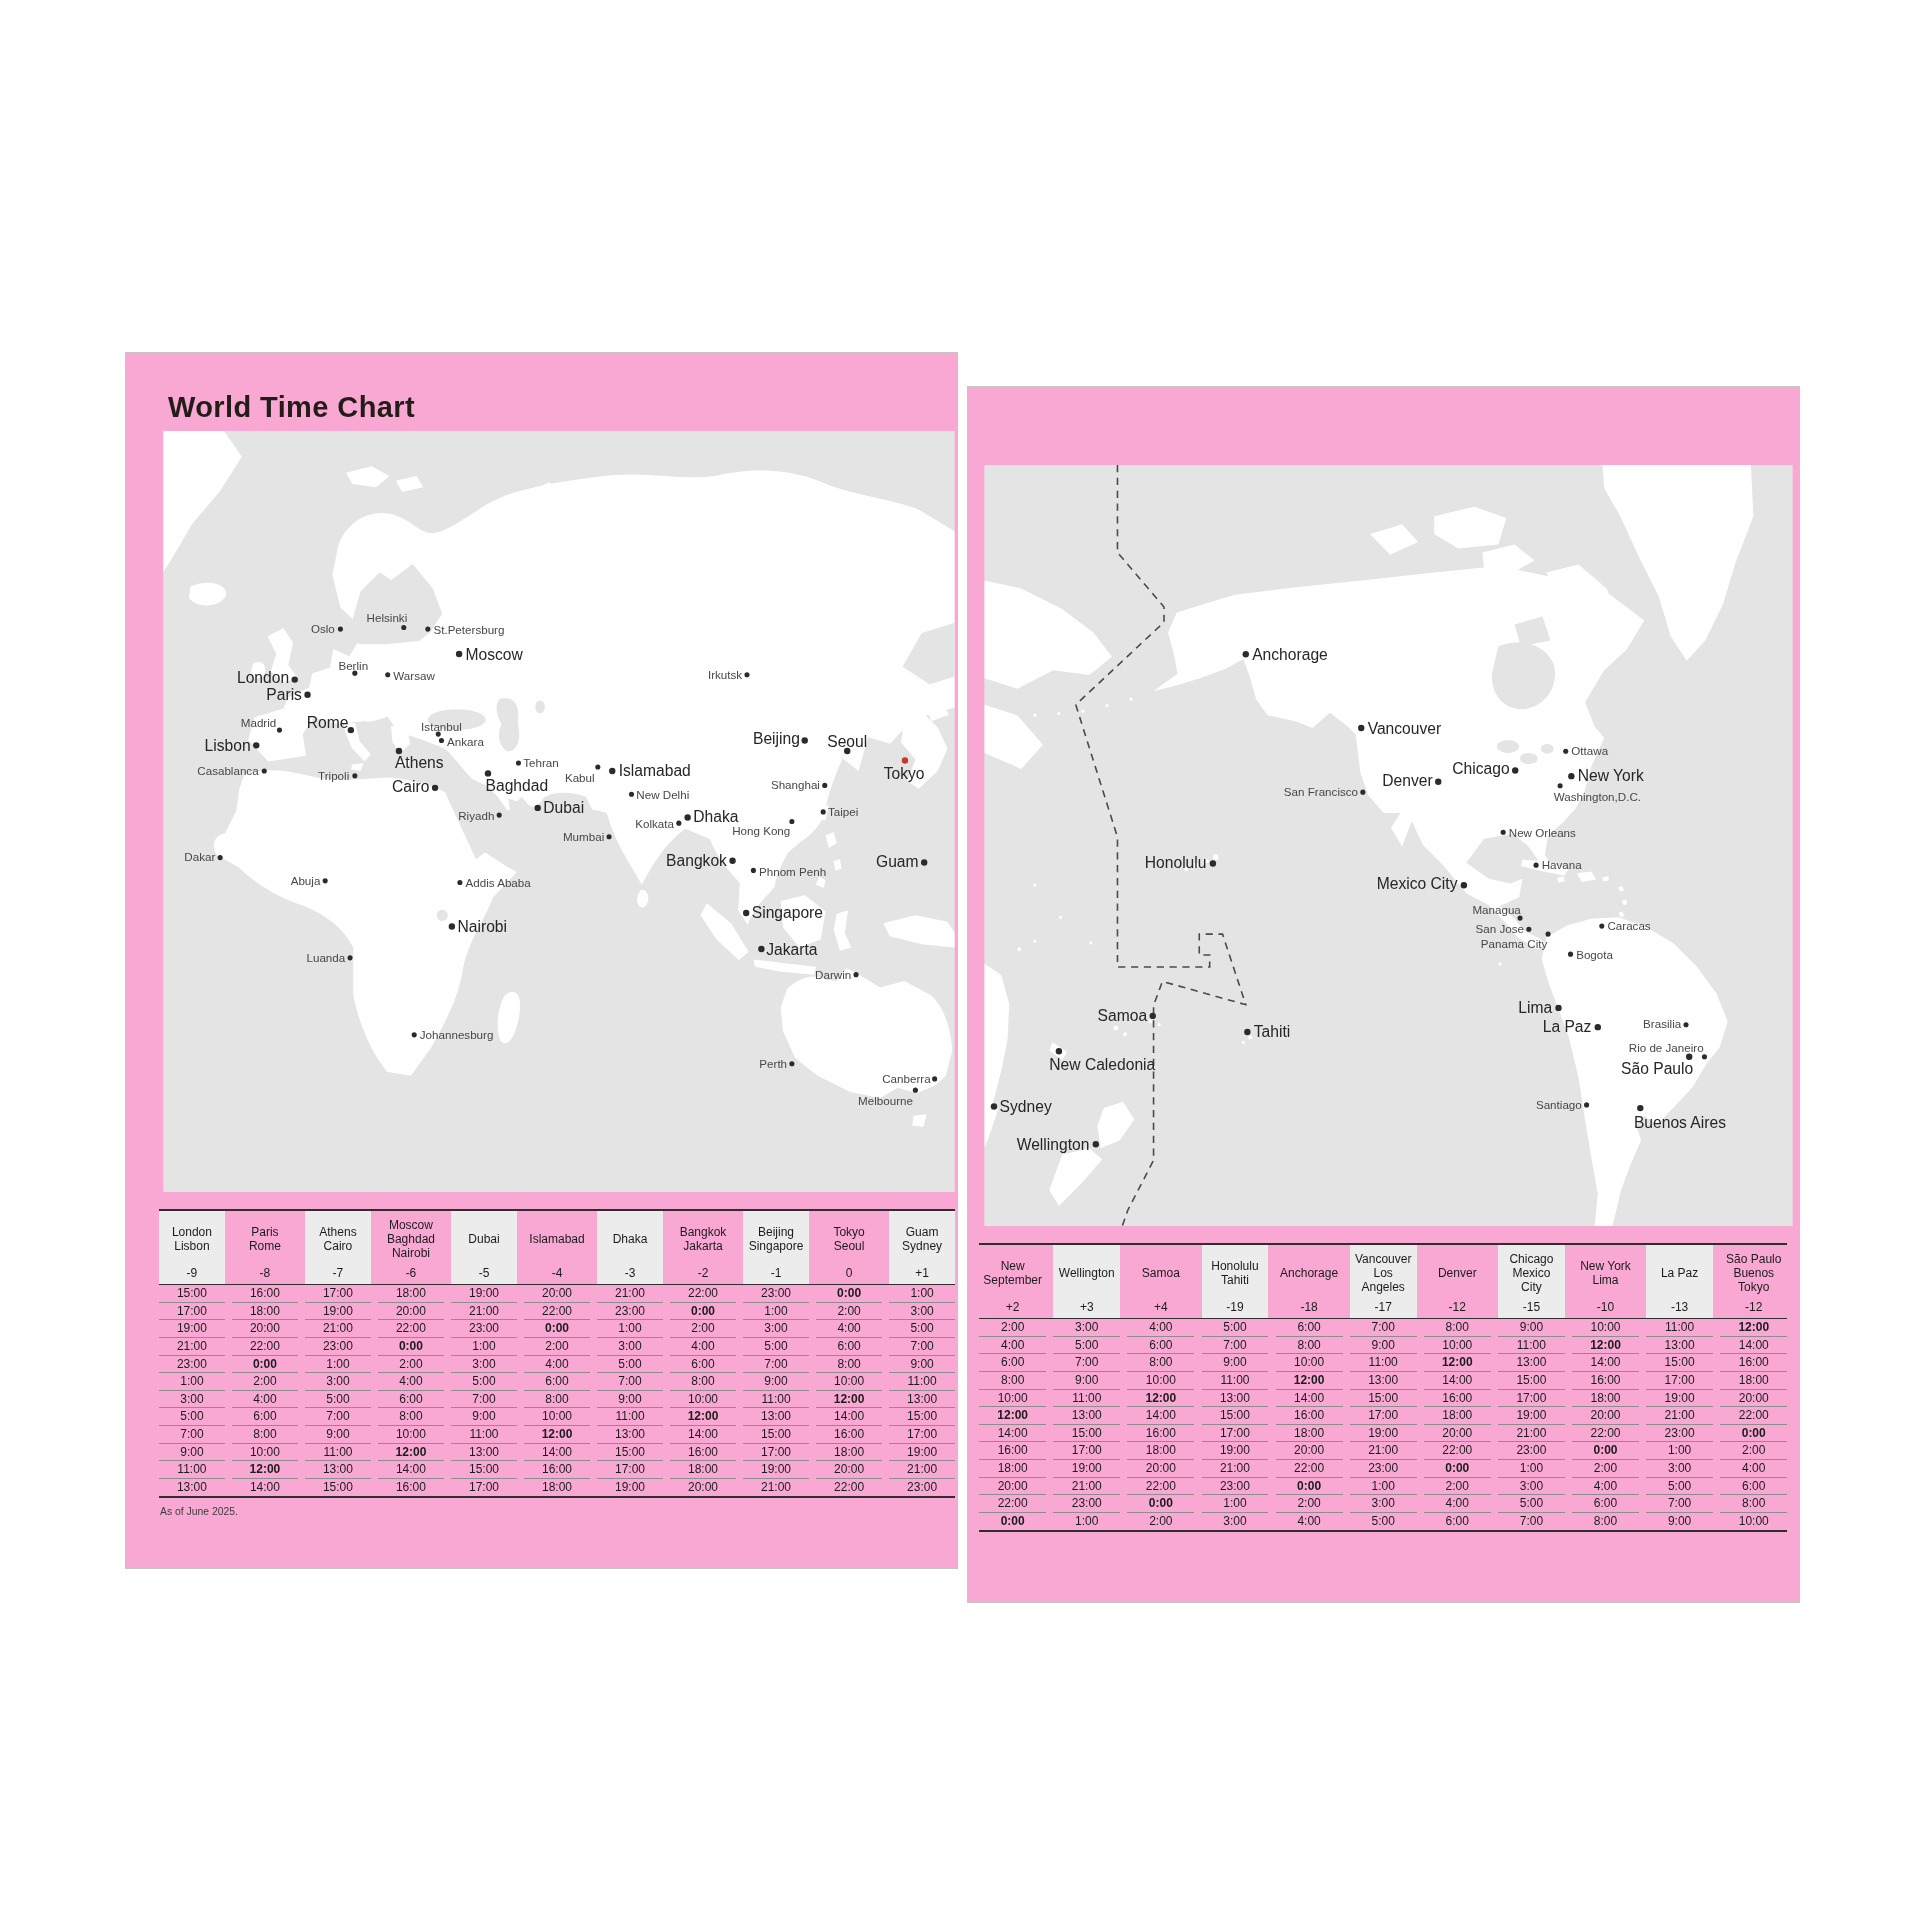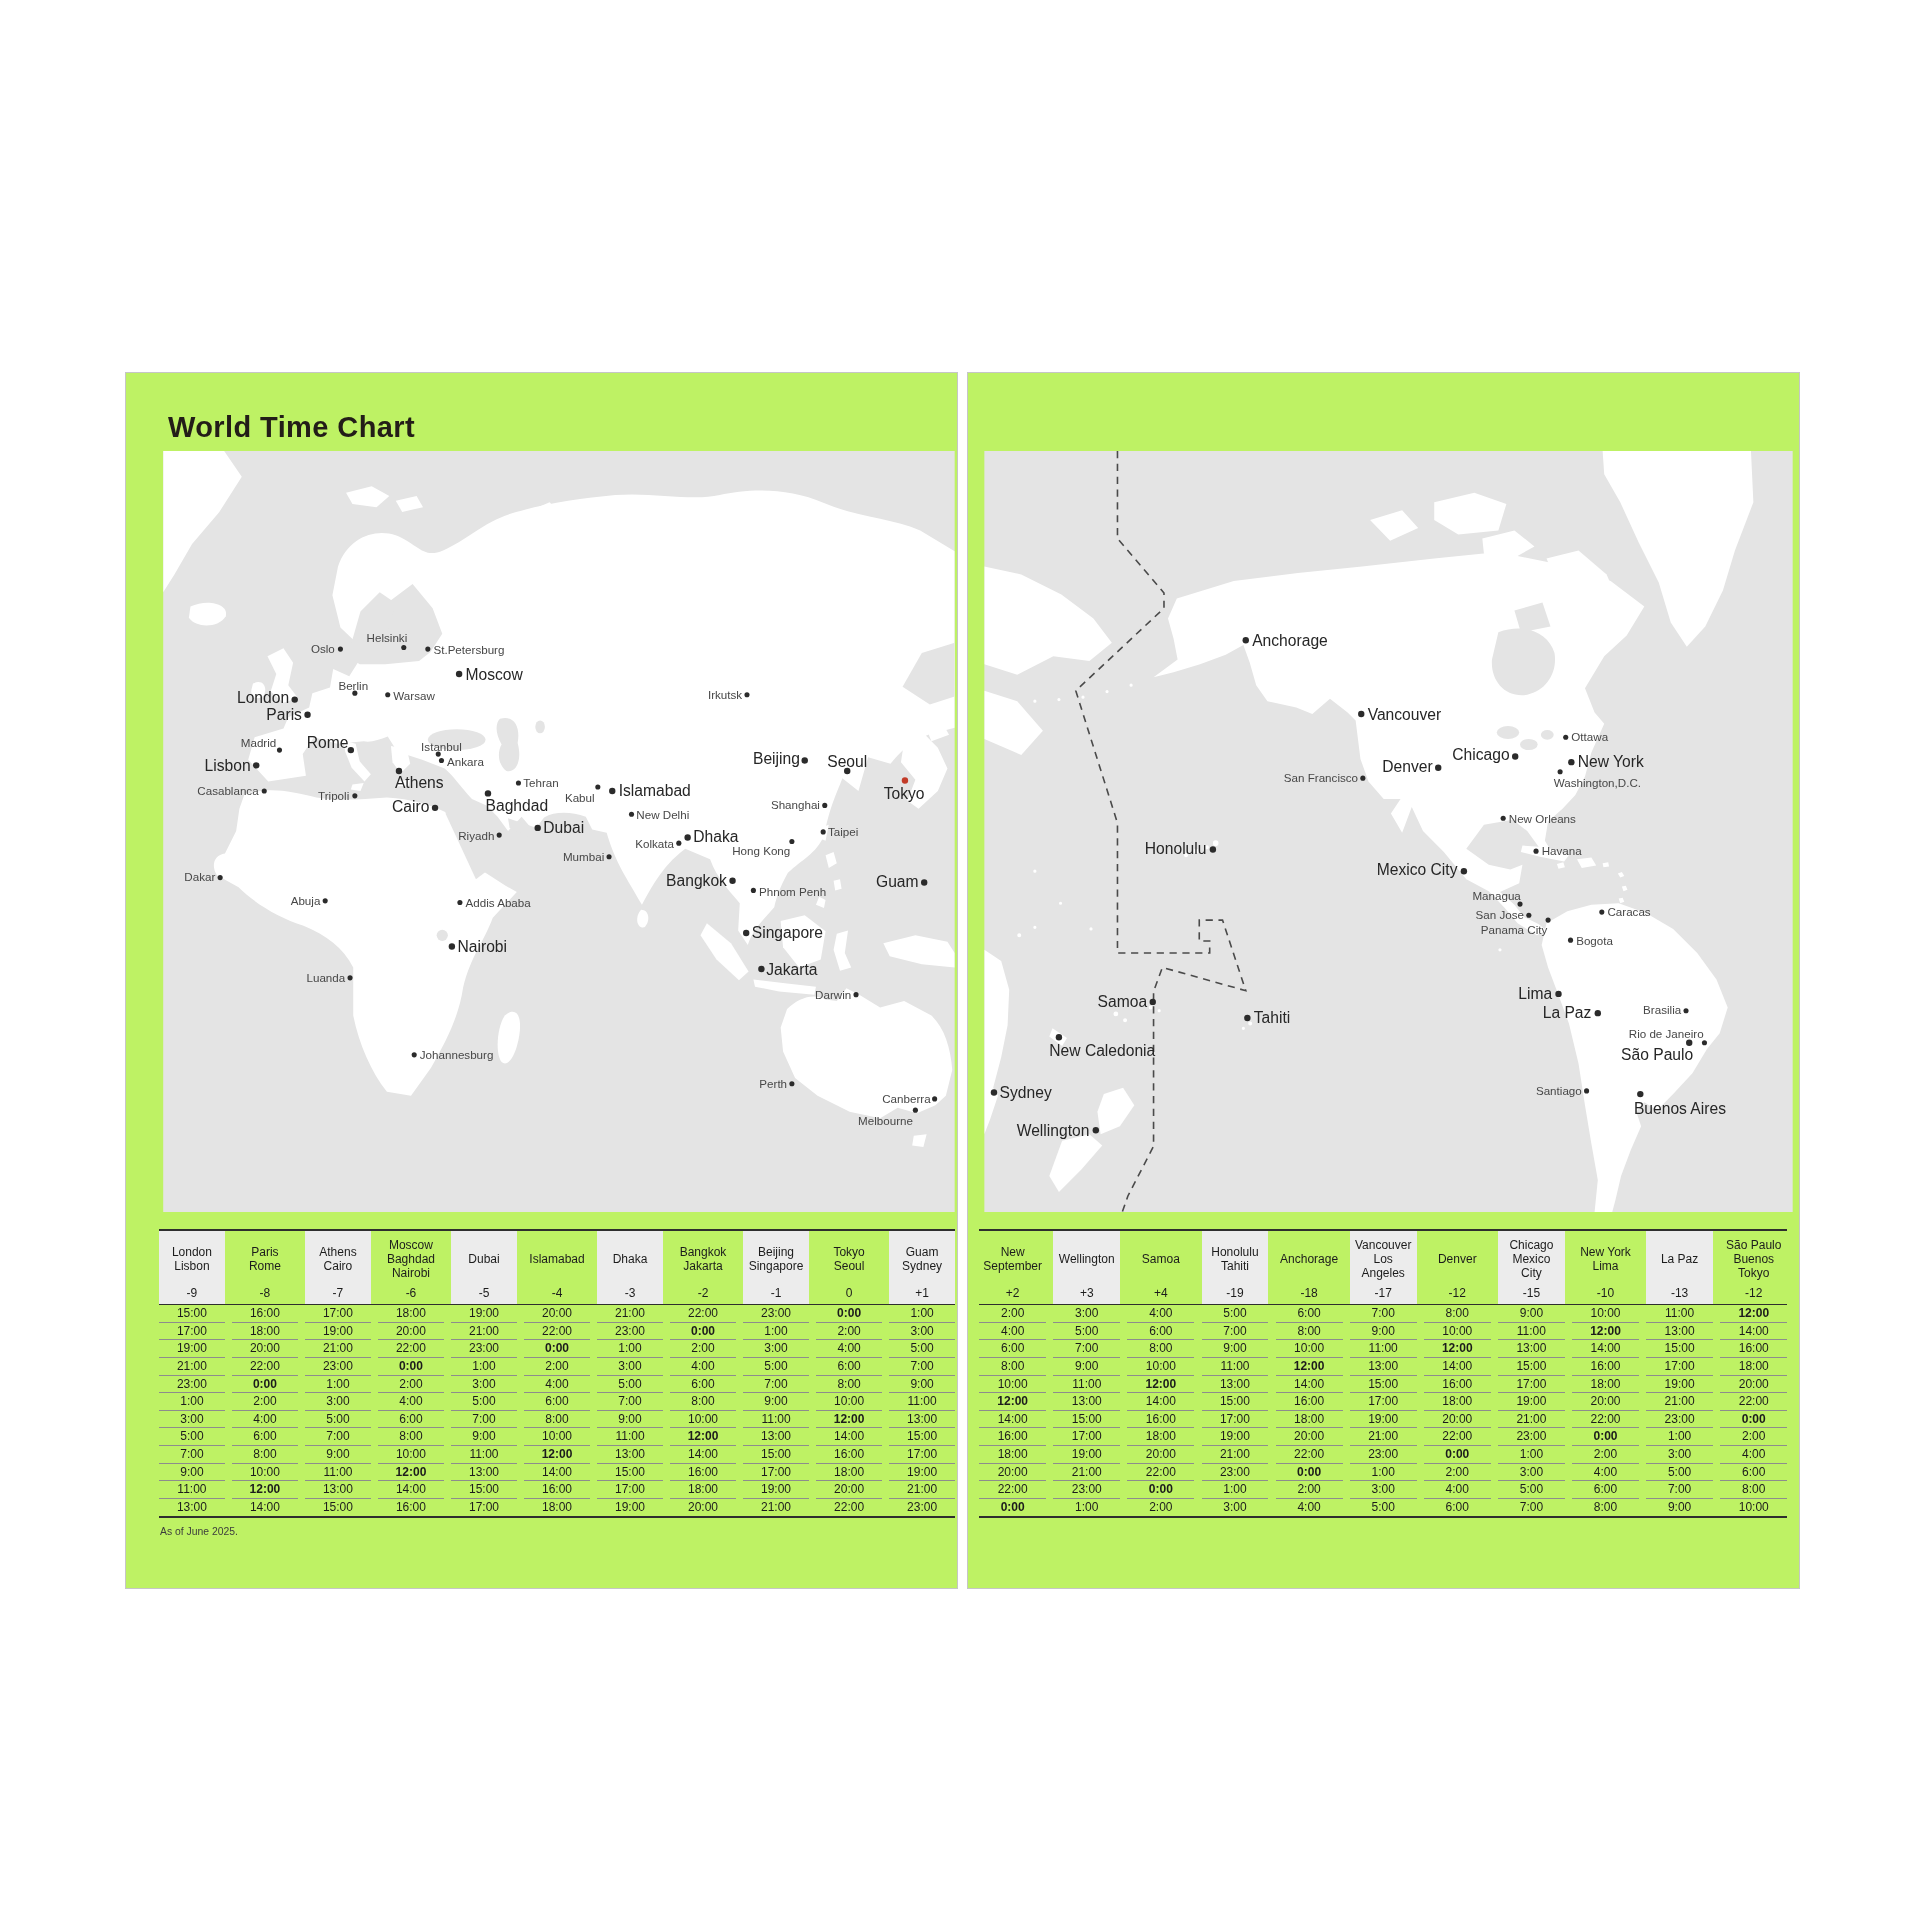--- a/index.html
+++ b/index.html
@@ -1,25 +1,25 @@
 <!DOCTYPE html>
 <html style="font-size:13px"><head>
 <meta charset="utf-8">
 <style>
   html,body{margin:0;padding:0;}
   body{
     width:1925px;height:1925px;background:#ffffff;position:relative;
     font-family:"Liberation Sans",sans-serif;color:#1c1c1c;
   }
   .page{
-    position:absolute;top:372px;width:833px;height:1217px;
-    background:#bef264;border:0.8px solid #c6c6c6;box-sizing:border-box;
+    position:absolute;top:352px;width:833px;height:1217px;
+    background:#f9a8d4;border:0.8px solid #c6c6c6;box-sizing:border-box;
   }
   #pageL{left:125px;}
-  #pageR{left:967px;}
+  #pageR{left:967px;margin-top:34px;}
   .title{
     position:absolute;left:42px;top:38px;
     font-size:29px;font-weight:700;letter-spacing:0.4px;color:#231d18;
   }
   .map{position:absolute;left:0;top:78px;width:833px;height:761px;display:block;}
   .ocean{fill:#e4e4e4;}
   .land{fill:#ffffff;}
   .sea{fill:#e4e4e4;}
   .dateline{fill:none;stroke:#4a4a4a;stroke-width:2;stroke-dasharray:9 7;}
   .ct{dominant-baseline:central;}

